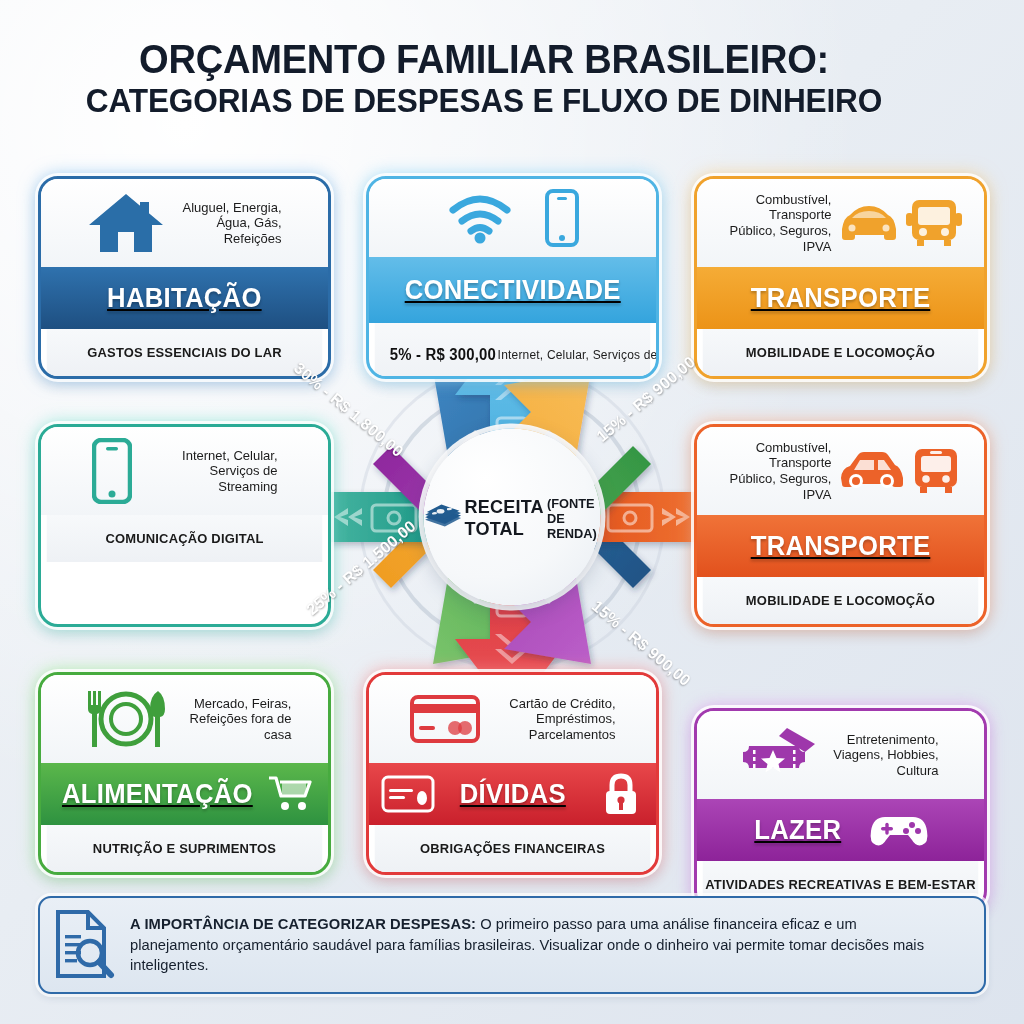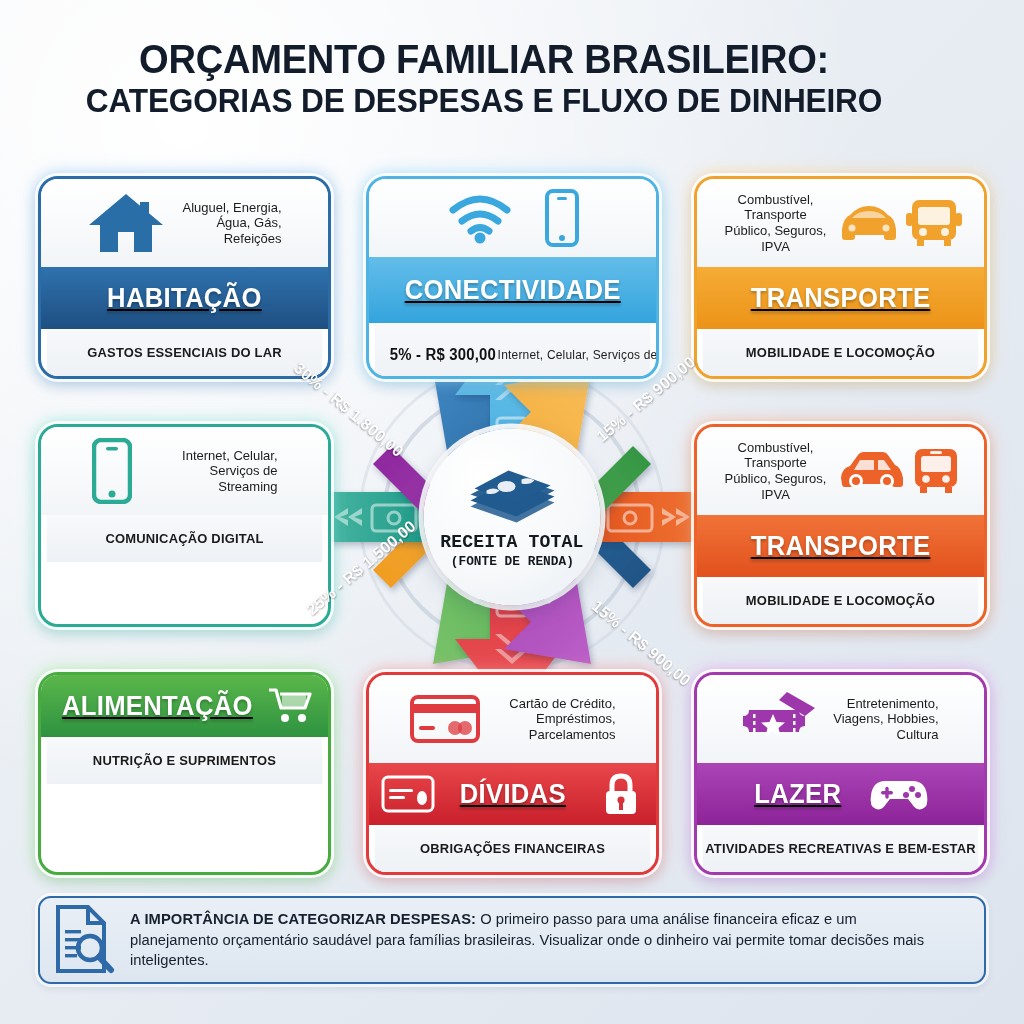--- a/index.html
+++ b/index.html
@@ -55,65 +55,64 @@
     height:47px; background:linear-gradient(180deg,#f7f9fb 0%,#eef1f5 100%);
     display:flex; align-items:center; justify-content:center;
     color:#1a1a1a; font-size:13.5px; font-weight:bold; letter-spacing:0.2px;
     transform:scaleX(0.96); white-space:nowrap;
   }
   .itemtext{
     font-size:13px; line-height:1.2; color:#1c1c1c; text-align:center;
     max-width:112px;
   }
   .itemtext.rightal{ text-align:right; }
-  .itemtext.leftal{ text-align:center; }
+  .itemtext.leftal{ text-align:right; }
 
   
   #card-habitacao   { left:38px;  top:176px; --c:#2b6ca8; --band:linear-gradient(180deg,#2f72ae 0%,#1e4f81 100%); --glow:rgba(120,185,240,.55); }
   #card-conectividade{ left:366px; top:176px; --c:#4fb4e4; --band:linear-gradient(180deg,#63bde9 0%,#34a4dd 100%); --glow:rgba(140,215,250,.65); }
   #card-transporte1 { left:694px; top:176px; --c:#f0a22c; --band:linear-gradient(180deg,#f5ac36 0%,#ec9317 100%); --glow:rgba(250,205,130,.6); }
   #card-vital       { left:38px;  top:424px; --c:#2bab96; --band:linear-gradient(180deg,#35b5a0 0%,#1e9686 100%); --glow:rgba(120,230,210,.6); }
   #card-transporte2 { left:694px; top:424px; --c:#ec6229; --band:linear-gradient(180deg,#f07338 0%,#e2511d 100%); --glow:rgba(250,165,125,.6); }
   #card-alimentacao { left:38px;  top:672px; --c:#47ab3f; --band:linear-gradient(180deg,#5bb74b 0%,#2e9240 100%); --glow:rgba(150,235,140,.6); }
   #card-dividas     { left:366px; top:672px; --c:#e23a3a; --band:linear-gradient(180deg,#e8474a 0%,#c9202c 100%); --glow:rgba(250,145,145,.6); }
-  #card-lazer       { left:694px; top:672px; --c:#a23aae; --band:linear-gradient(180deg,#ab45b6 0%,#8d2399 100%); --glow:rgba(225,150,240,.6); }
+  #card-lazer       { left:694px; top:708px; --c:#a23aae; --band:linear-gradient(180deg,#ab45b6 0%,#8d2399 100%); --glow:rgba(225,150,240,.6); }
 
   #card-conectividade .top{ height:78px; }
   #card-conectividade .band{ height:66px; }
   #card-conectividade .sub{ height:64px; justify-content:space-between; padding:0 14px; position:relative; }
   #card-conectividade .sub .amt-inline{ font-size:16px; font-weight:bold; color:#111; transform:scaleX(.97); }
   #card-conectividade .sub .desc-inline{ font-size:12.5px; font-weight:normal; line-height:1.2; text-align:right; transform:none; color:#1c1c1c; }
   #hub{
     position:absolute; left:512px; top:517px; width:177px; height:177px;
     transform:translate(-50%,-50%); border-radius:50%;
     background:radial-gradient(circle at 35% 28%,#ffffff 0%,#f6f8fa 58%,#e7ecf2 100%);
     box-shadow:0 6px 20px rgba(40,60,90,.25), 0 0 0 5px rgba(255,255,255,.95);
-    display:flex; flex-direction:column; align-items:center; justify-content:center;
+    display:flex; flex-direction:row; align-items:center; justify-content:center;
     z-index:6;
-    font-family:Liberation Mono, monospace;
   }
   #hub .money-icon{ margin-bottom:4px; }
   #hub-title{ font-size:19px; font-weight:bold; color:#14181f; letter-spacing:.2px; transform:scaleX(.95); }
   #hub-sub{ font-size:13.5px; font-weight:bold; color:#14181f; transform:scaleX(.95); margin-top:1px; }
 
   
   #arrows{ position:absolute; left:0; top:0; width:1024px; height:1024px; z-index:2; pointer-events:none; }
   .arrow-label{
     position:absolute; color:#ffffff; font-size:16px; font-weight:bold;
     white-space:nowrap; z-index:5;
     text-shadow:0 1px 2px rgba(0,0,0,.38); letter-spacing:.2px;
   }
   #lbl-habitacao   { left:296px; top:357px; transform:rotate(40deg); transform-origin:left center; }
   #lbl-transporte  { left:599px; top:430px; transform:rotate(-40deg); transform-origin:left center; }
   #lbl-alimentacao { left:309px; top:603px; transform:rotate(-40deg); transform-origin:left center; }
   #lbl-lazer       { left:594px; top:595px; transform:rotate(40deg); transform-origin:left center; }
 
   
   #footer{
-    position:absolute; left:38px; top:896px; width:948px; height:88px;
+    position:absolute; left:38px; top:896px; width:948px; height:98px;
     border:2px solid #2f6aa8; border-radius:13px;
     background:linear-gradient(180deg,#e9eff6 0%,#dde6f0 100%);
     box-shadow:0 0 0 3px rgba(255,255,255,.7), 0 3px 9px rgba(40,65,100,.16);
     display:flex; align-items:center; gap:14px; padding:8px 18px 8px 14px;
     z-index:7;
   }
   #footer-text{
     font-size:15.2px; line-height:1.36; color:#16202e; transform:scaleX(.97);
     transform-origin:left center;
   }
@@ -356,20 +355,31 @@
       <rect x="35" y="42" width="7" height="6" fill="#ec6229"></rect>
     </svg>
   </div>
   <div class="band">
     <span class="cat">TRANSPORTE</span>
   </div>
   <div class="sub">MOBILIDADE E LOCOMOÇÃO</div>
 </div>
 
 <div class="card" id="card-alimentacao">
+  <div class="top">
+    <svg width="96" height="60" viewBox="0 0 96 60">
+      <g fill="#3f9f3c">
+        <path d="M10 2 l3 0 l0 14 l2 0 l0 -14 l3 0 l0 14 l2 0 l0 -14 l3 0 l0 18 q0 4 -4 5 l0 33 l-5 0 l0 -33 q-4 -1 -4 -5 Z"></path>
+        <circle cx="48" cy="30" r="25" fill="none" stroke="#3f9f3c" stroke-width="5"></circle>
+        <circle cx="48" cy="30" r="15" fill="none" stroke="#3f9f3c" stroke-width="4"></circle>
+        <path d="M80 2 q7 5 7 18 q0 7 -5 8 l0 30 l-5 0 l0 -30 q-5 -1 -5 -8 q0 -13 8 -18 Z"></path>
+      </g>
+    </svg>
+    <div class="itemtext rightal">Mercado, Feiras, Refeições fora de casa</div>
+  </div>
   <div class="band">
     <span class="cat">ALIMENTAÇÃO</span>
     <svg width="44" height="38" viewBox="0 0 44 38">
       <path d="M1 3 l7 0 l5 18 l24 0 l5 -14 l-30 0" fill="none" stroke="#ffffff" stroke-width="3.2" stroke-linejoin="round"></path>
       <rect x="14" y="8" width="24" height="12" fill="#ffffff" opacity=".55"></rect>
       <circle cx="17" cy="31" r="4" fill="#ffffff"></circle>
       <circle cx="34" cy="31" r="4" fill="#ffffff"></circle>
     </svg>
   </div>
   <div class="sub">NUTRIÇÃO E SUPRIMENTOS</div>

